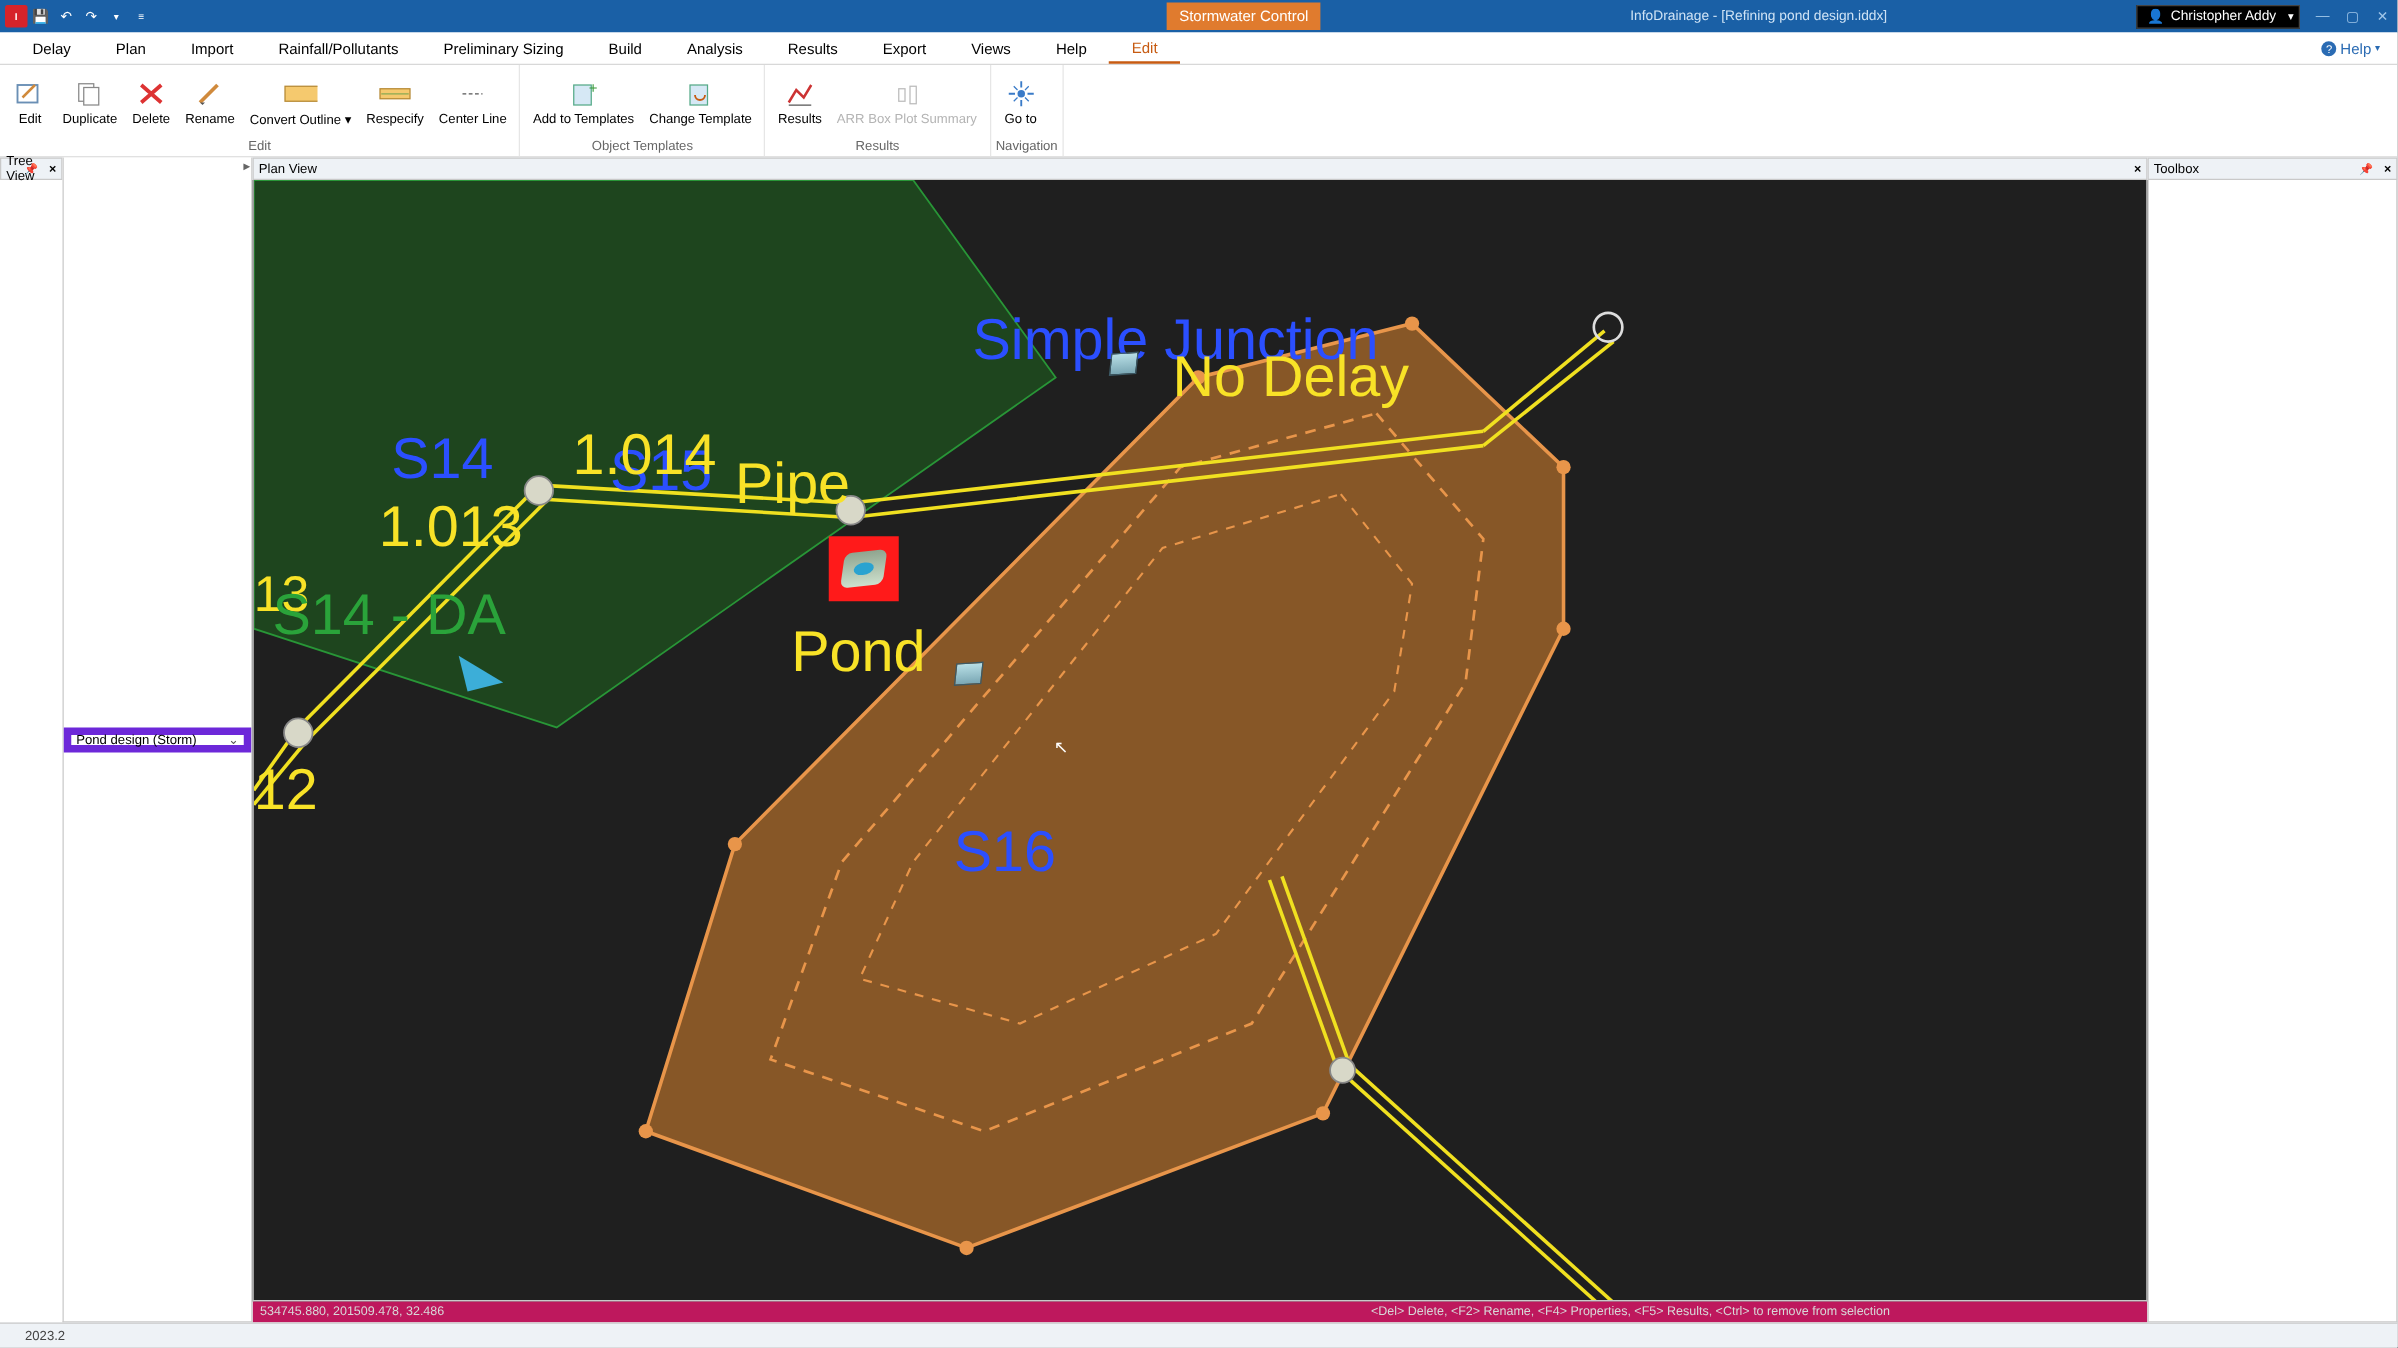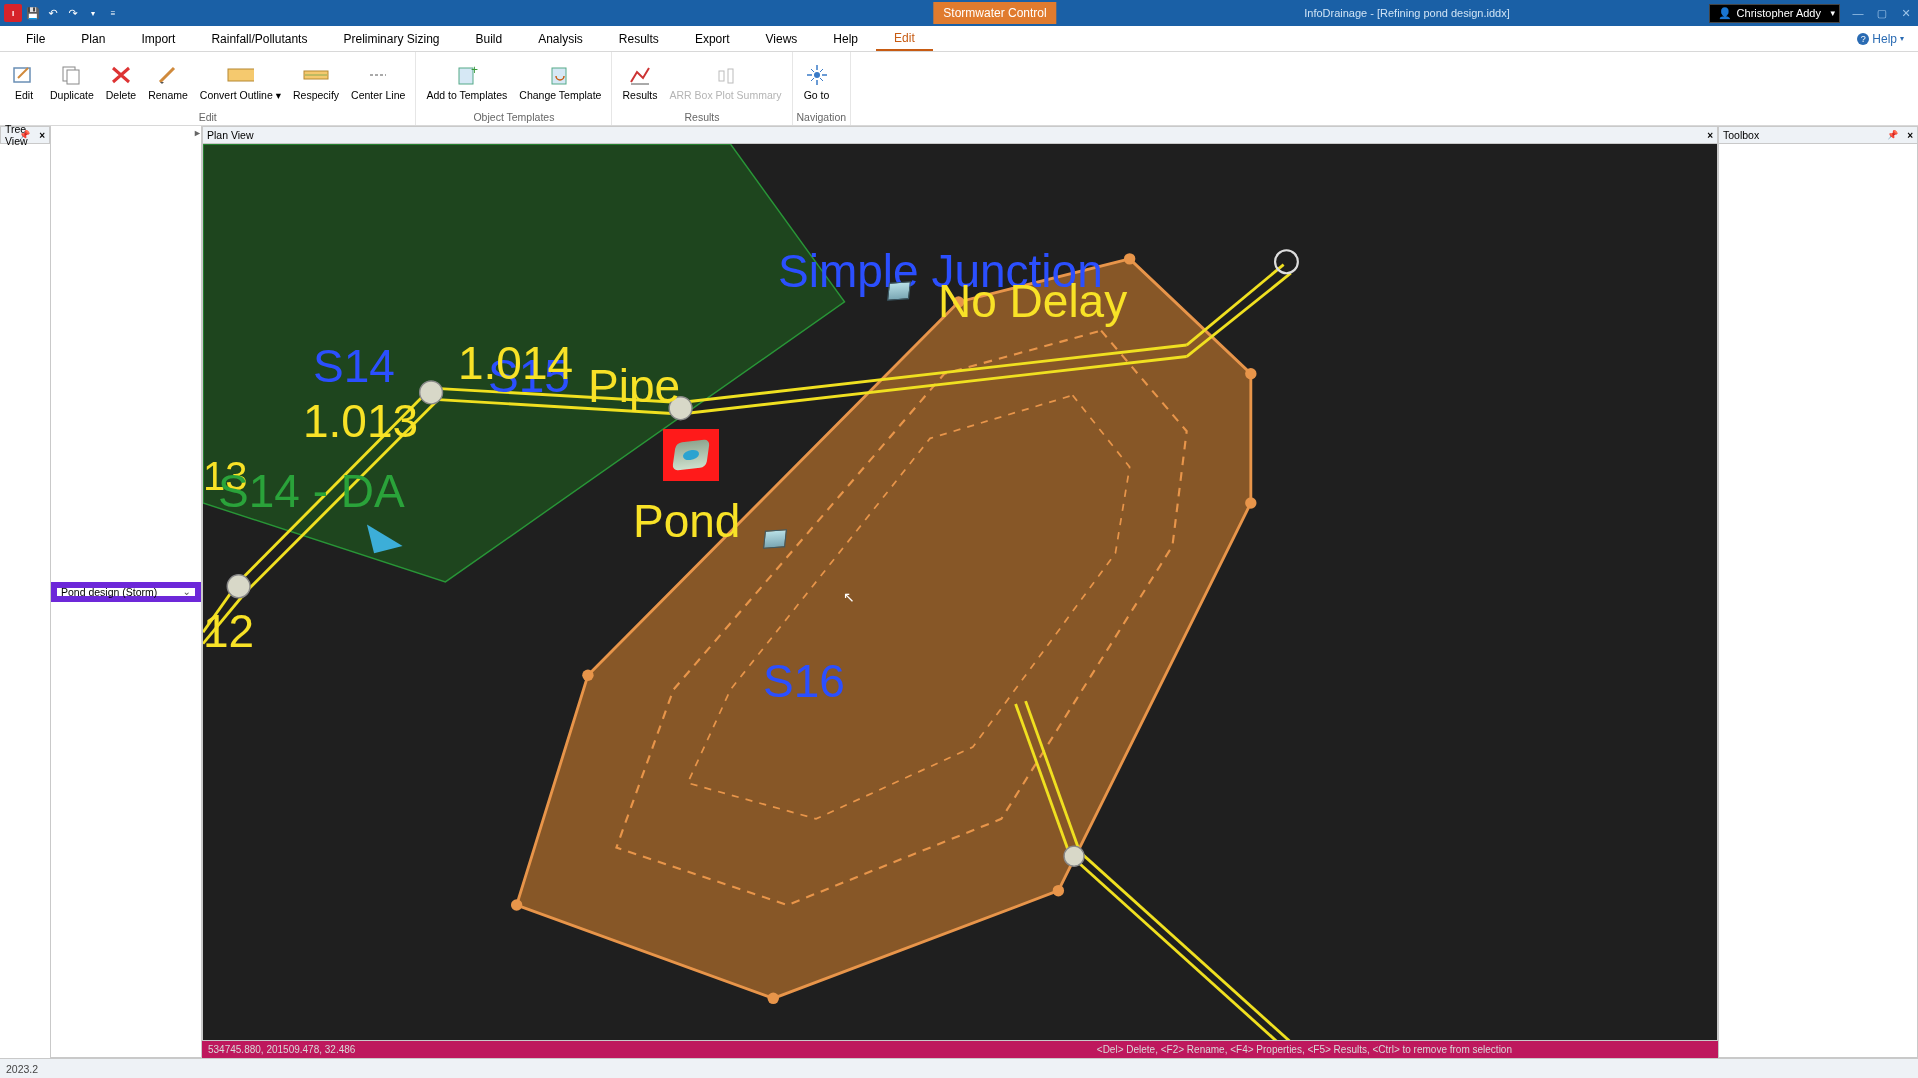--- a/index.html
+++ b/index.html
@@ -46,21 +46,21 @@
 .tree-scroll .ar.l{left:0;} .tree-scroll .ar.r{right:0;}
 
 .plan-panel { flex:1; display:flex; flex-direction:column; }
 .canvas { flex:1; background:#1f1f1f; position:relative; overflow:hidden; border:1px solid #c9c9c9; border-top:none;}
 .statusbar-canvas { height:17px; background:#be185d; color:#d8d8d8; font-size:10px; display:flex; align-items:center; padding:0 6px;}
 .statusbar-canvas .hints { margin-left:auto; margin-right:200px;}
 
 .toolbox-panel { width:200px; display:flex; flex-direction:column; }
 .toolbox-body { flex:1; background:#fff; border:1px solid #c9c9c9; border-top:none;}
 
-.app-status { position:absolute; left:0; right:0; bottom:0; height:20px; background:#eef2f6; border-top:1px solid #c9c9c9; font-size:10.5px; display:flex; align-items:center; padding:0 6px; color:#444;}
+.app-status { position:absolute; left:0; right:0; bottom:0; height:20px; background:#eef2f6; border-top:1px solid #c9c9c9; font-size:10.5px; display:flex; align-items:center; padding:0 20px; color:#444;}
 
 .label-canvas { position:absolute; font-weight:500; white-space:nowrap; }
 .lbl-yellow { color:#f8e227; font-size:46px; }
 .lbl-blue { color:#2b4fff; font-size:46px; }
 .lbl-green { color:#2aa33a; font-size:46px; }
 
 svg.overlay { position:absolute; inset:0; width:100%; height:100%; }
 
 .pond-icon { position:absolute; width:56px; height:52px; background:#ff1a1a; display:flex; align-items:center; justify-content:center;}
 .pond-icon .inner { width:34px; height:28px; background:linear-gradient(#8fa58f,#cde0cd); transform:skew(-8deg,-6deg); border-radius:6px; display:flex; align-items:center; justify-content:center;}
@@ -86,21 +86,21 @@
   <div class="user-box">
     <span>👤</span>
     <span>Christopher Addy</span>
   </div>
   <div class="win-btn">—</div>
   <div class="win-btn">▢</div>
   <div class="win-btn">✕</div>
 </div>
 
 <div class="menubar">
-  <div class="menu-item">File</div>
+  <div class="menu-item">Delay</div>
   <div class="menu-item">Plan</div>
   <div class="menu-item">Import</div>
   <div class="menu-item">Rainfall/Pollutants</div>
   <div class="menu-item">Preliminary Sizing</div>
   <div class="menu-item">Build</div>
   <div class="menu-item">Analysis</div>
   <div class="menu-item">Results</div>
   <div class="menu-item">Export</div>
   <div class="menu-item">Views</div>
   <div class="menu-item">Help</div>

